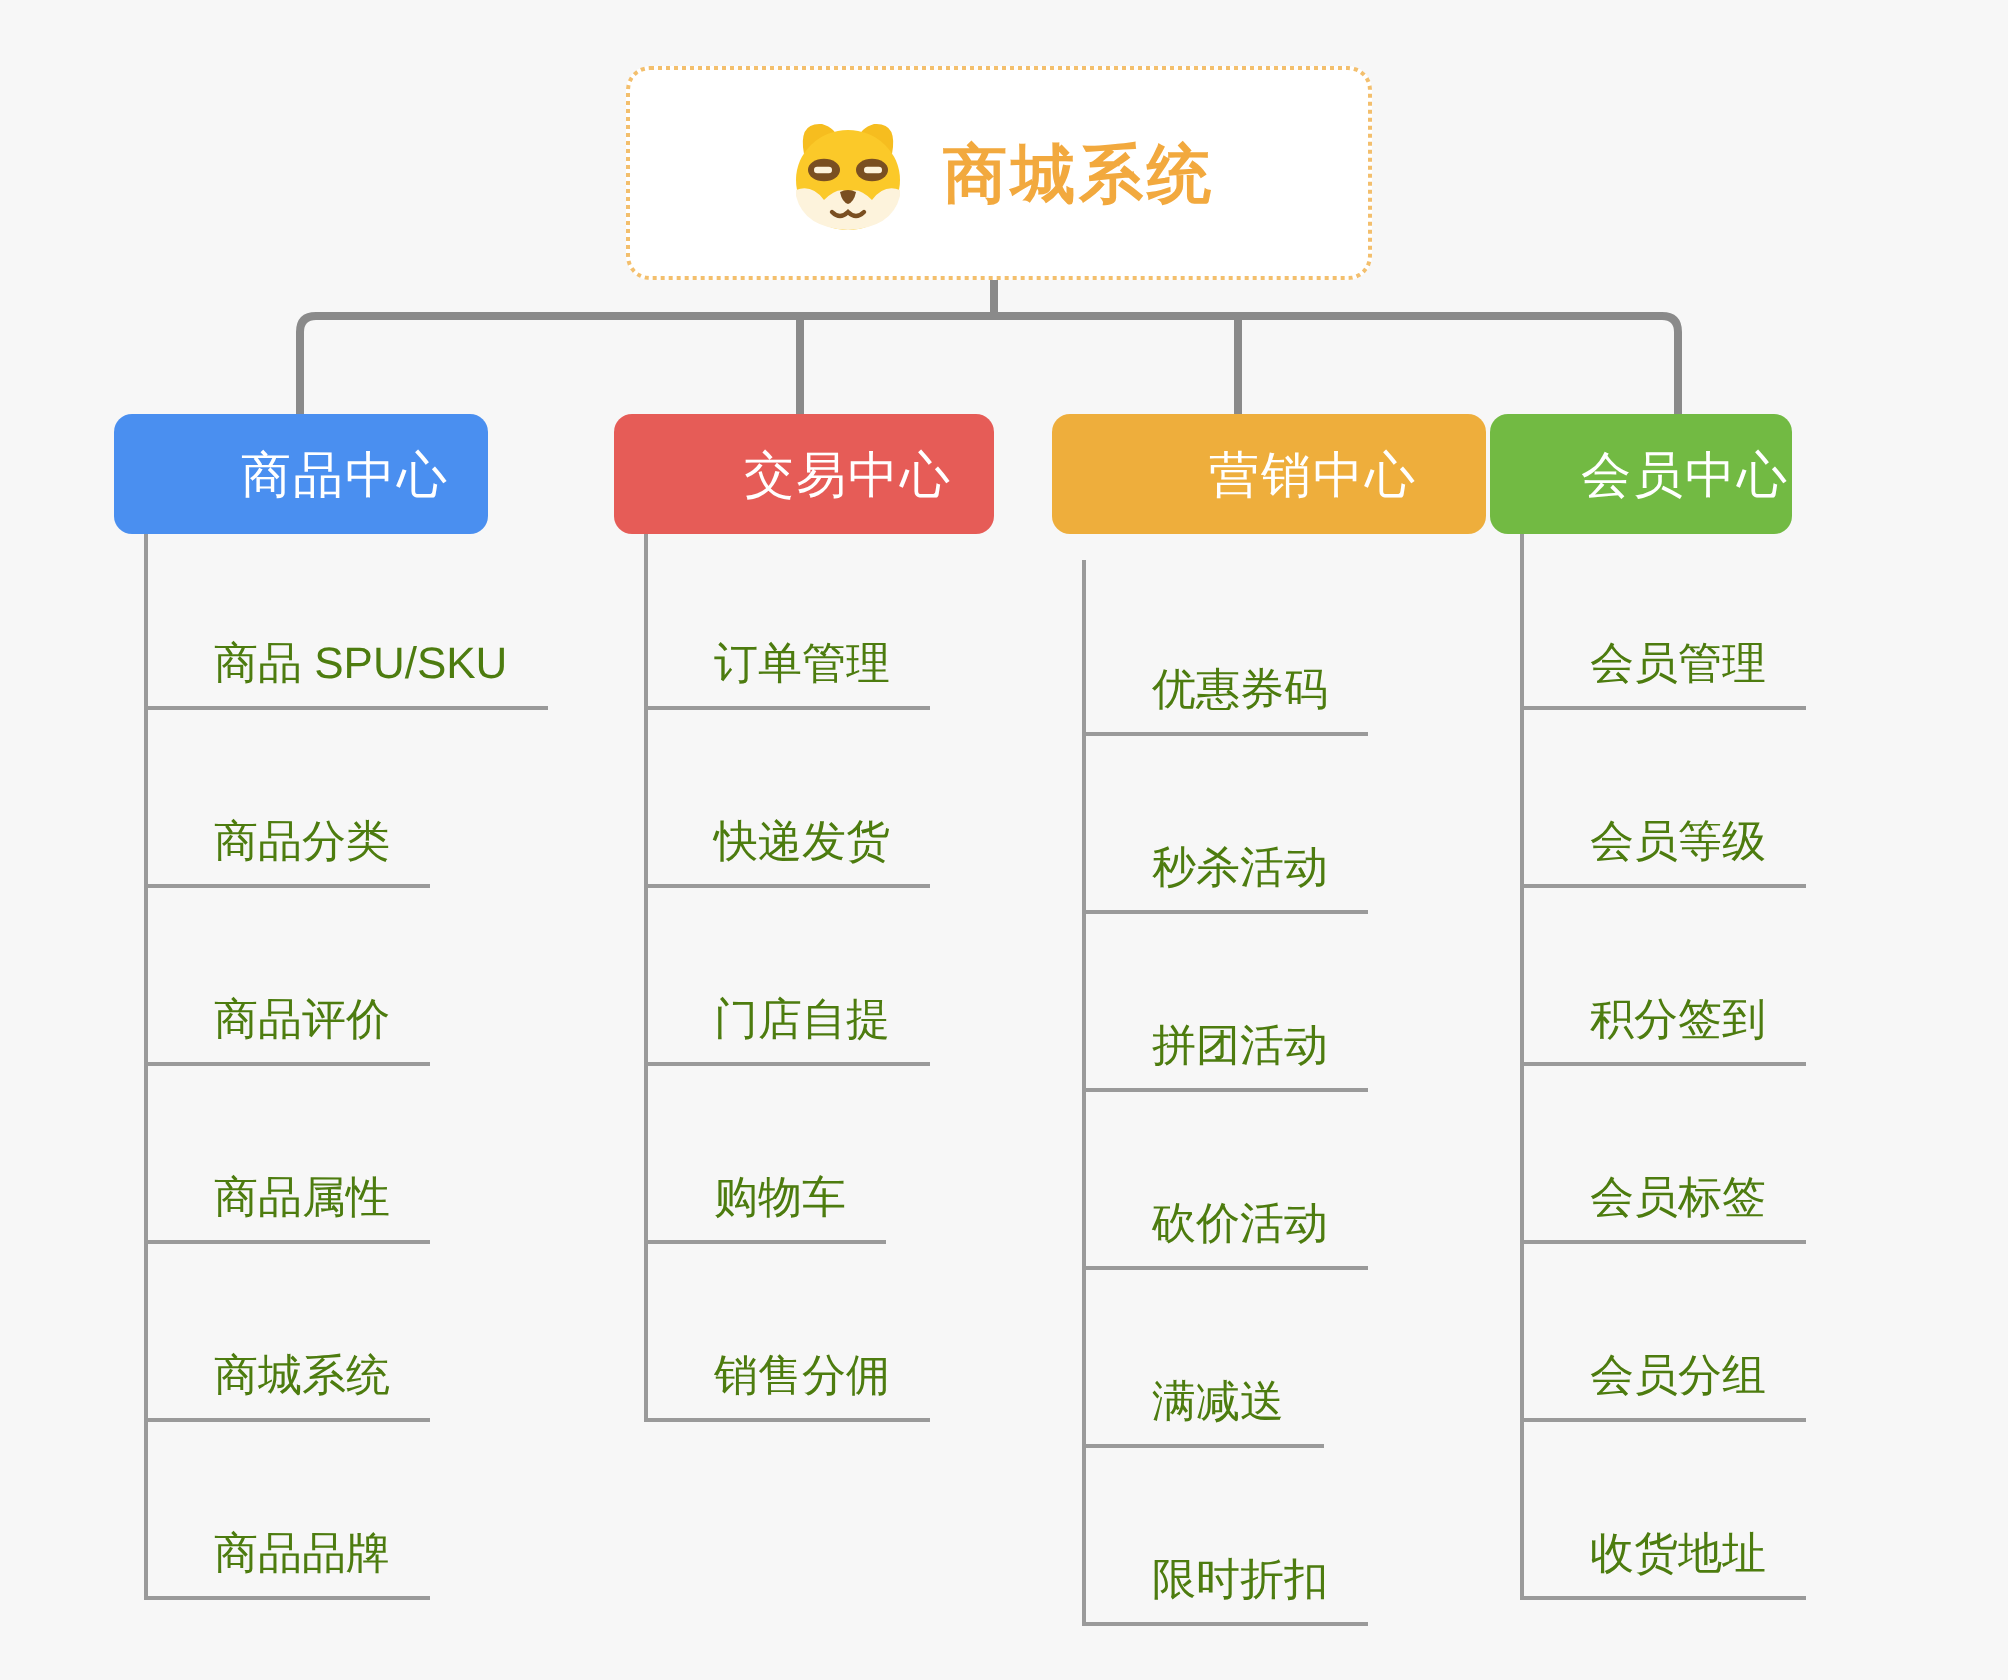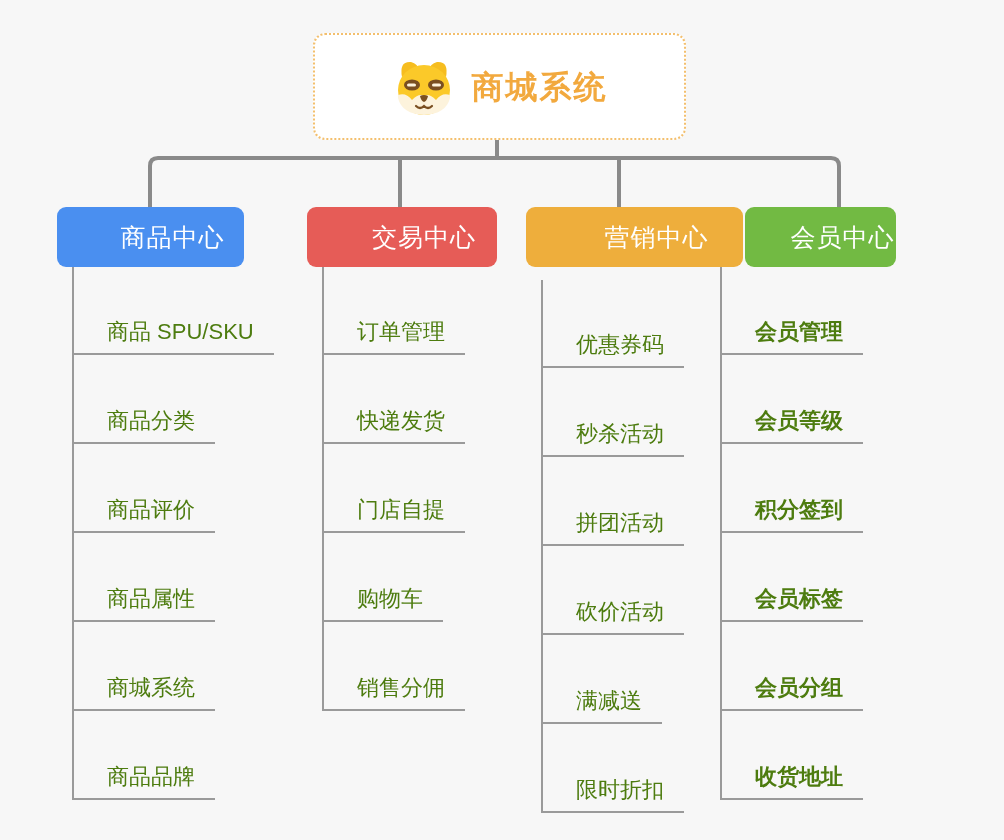--- a/index.html
+++ b/index.html
@@ -46,21 +46,21 @@
   .b3 { left: 745px; width: 151px; }
 
   
   .column {
     position: absolute; top: 267px;
     border-left: 2px solid #9a9a9a;
   }
   .c0 { left: 72px; }
   .c1 { left: 322px; }
   .c2 { left: 541px; margin-top: 13px; }
-  .c3 { left: 720px; font-weight: bold; }
+  .c3 { left: 760px; }
   .item {
     display: table;
     margin-top: 52px;
     padding: 0 20px 7px 33px;
     border-bottom: 2px solid #9a9a9a;
     font-size: 22px; line-height: 28px; color: #4d7c0f;
     white-space: nowrap;
   }
   .item:first-child { margin-top: 51px; }
 </style>

